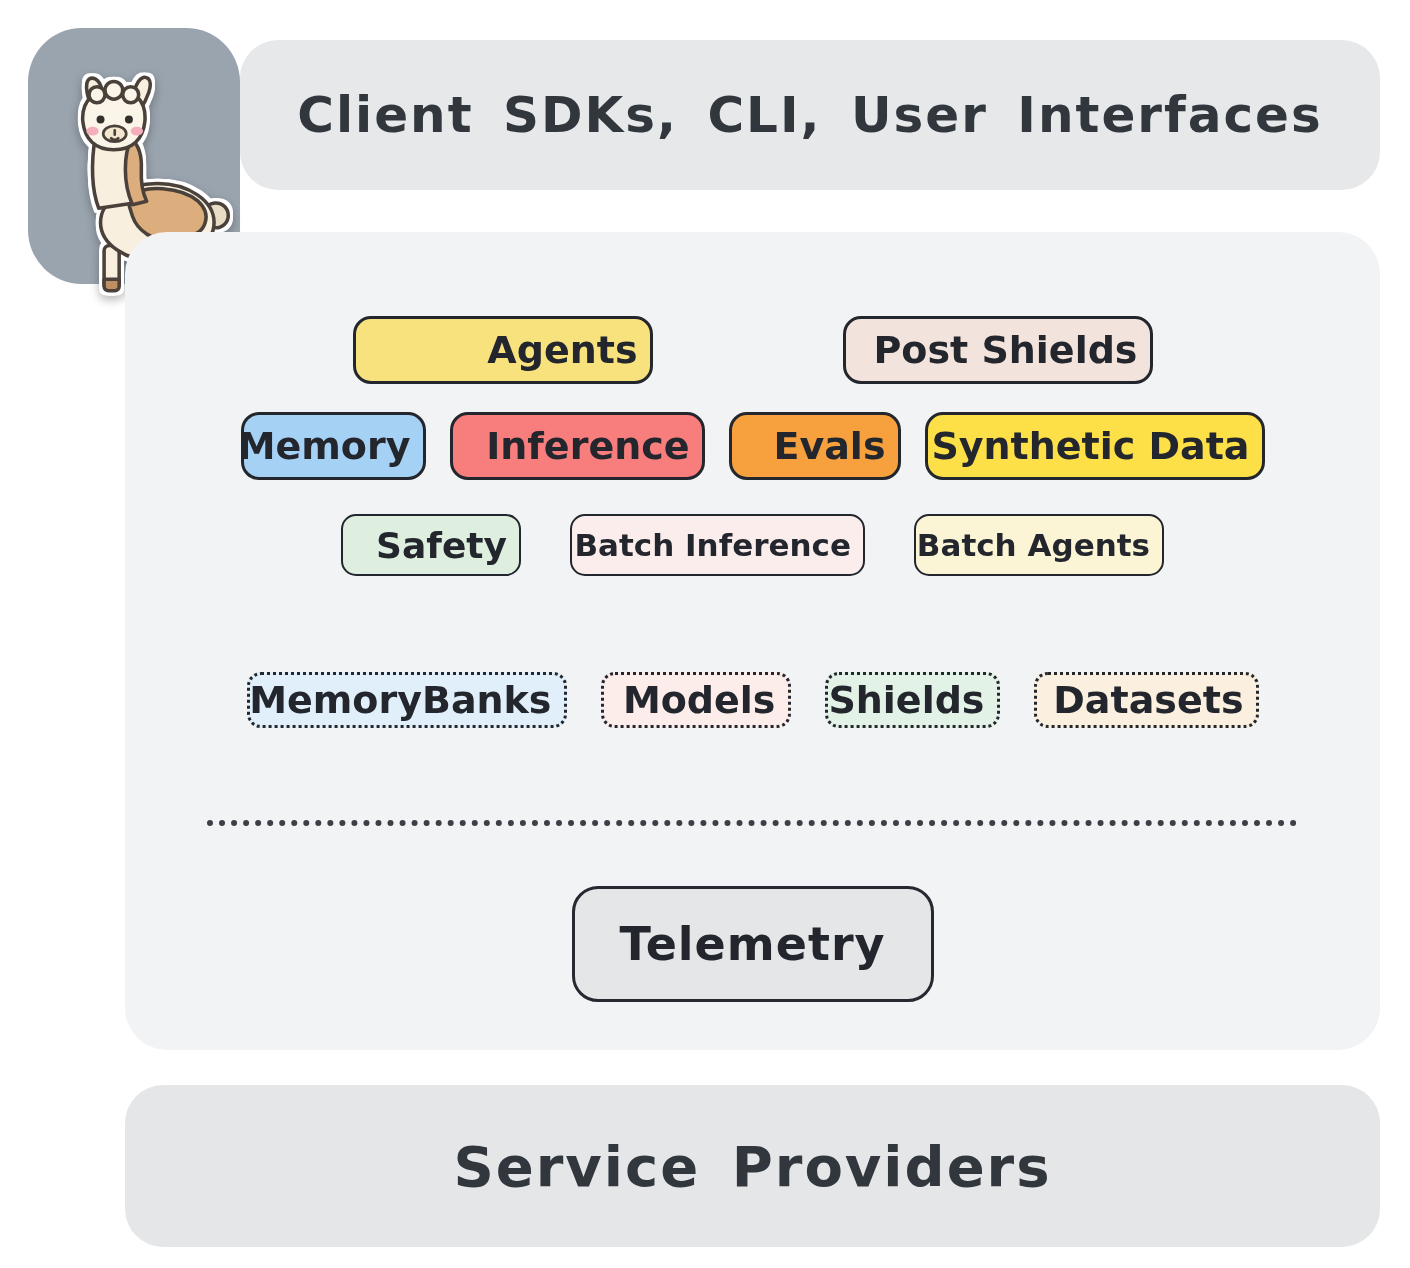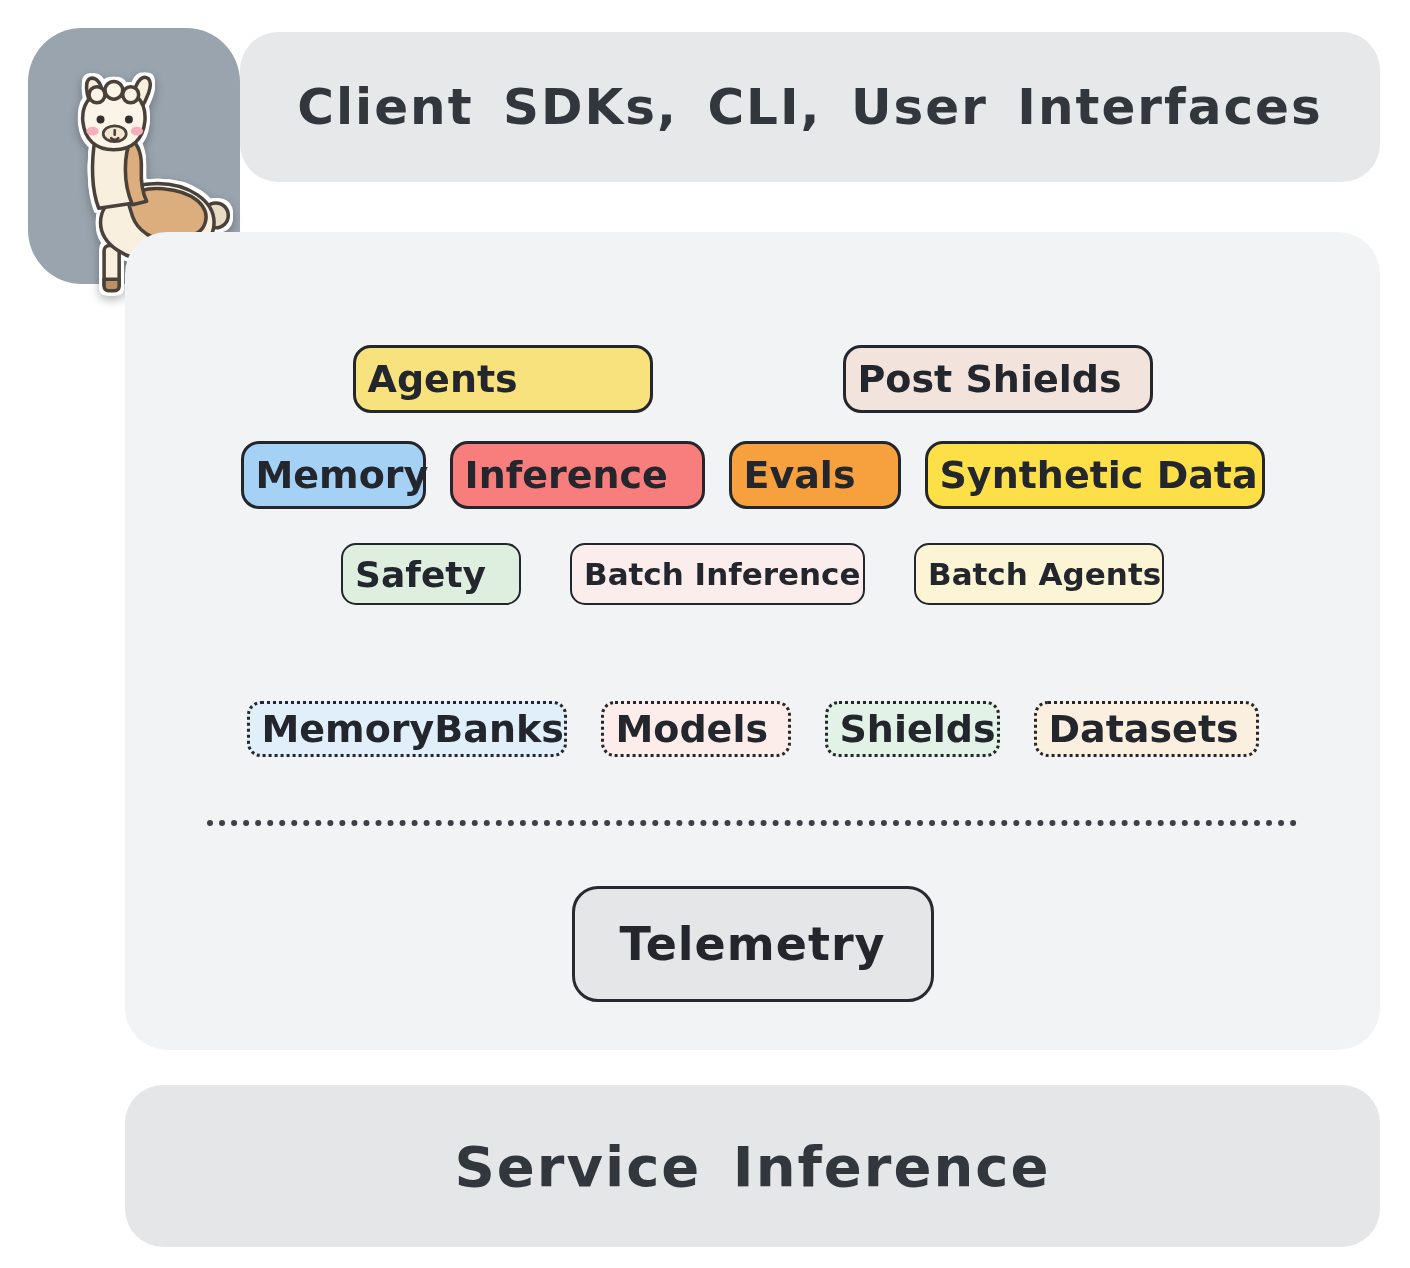--- a/index.html
+++ b/index.html
@@ -18,43 +18,43 @@
   }
   .logo-tile svg {
     position:absolute; left:14px; top:40px; width:204px; height:238px;
     filter: drop-shadow(3px 0 0 #ffffff) drop-shadow(-3px 0 0 #ffffff)
             drop-shadow(0 3px 0 #ffffff) drop-shadow(0 -3px 0 #ffffff)
             drop-shadow(0 4px 5px rgba(0,0,0,.28));
   }
 
   
   .top-banner {
-    position:absolute; left:240px; top:32px; width:1140px; height:150px;
+    position:absolute; left:240px; top:40px; width:1140px; height:150px;
     border-radius:38px; display:flex; align-items:center; justify-content:center;
   }
   .banner-text {
     font-size:50px; font-weight:700; color:#32373d;
     letter-spacing:2px; word-spacing:10px; white-space:nowrap;
   }
 
   
   .stack-panel {
     position:absolute; left:125px; top:232px; width:1255px; height:818px;
     border-radius:42px;
   }
   .row { position:absolute; left:0; right:0; display:flex; justify-content:center; align-items:center; }
   .row1 { top:84px;  gap:190px; }
   .row2 { top:180px; gap:24px; }
   .row3 { top:282px; gap:49px; }
   .row-res { top:440px; gap:34px; }
 
   .pill {
-    display:flex; align-items:center; justify-content:flex-start;
+    display:flex; align-items:center; justify-content:flex-end;
     border:3px solid #23272d; border-radius:18px; height:68px;
-    font-weight:700; color:#23272d; white-space:nowrap; padding:5px 12px;margin-top:29px;
+    font-weight:700; color:#23272d; white-space:nowrap; padding:5px 12px;
   }
   .row1 .pill, .row2 .pill { font-size:38px; }
   .row1 .pill:nth-child(1){ width:300px; }
   .row1 .pill:nth-child(2){ width:310px; }
   .row2 .pill:nth-child(1){ width:185px; }
   .row2 .pill:nth-child(2){ width:255px; }
   .row2 .pill:nth-child(3){ width:172px; }
   .row2 .pill:nth-child(4){ width:340px; }
   .row3 .pill { height:62px; font-size:31px; border-radius:15px; border-width:2.5px; }
   .row3 .pill:nth-child(1){ width:180px; font-size:36px; }
@@ -196,16 +196,16 @@
 
     <div class="divider"></div>
 
     <div class="telemetry" style="background-color: rgb(228, 230, 232);">
       <span>Telemetry</span>
     </div>
 
   </div>
 
   <div class="bottom-banner" style="background-color: rgb(228, 230, 232);">
-    <span class="banner-text">Service Inference</span>
+    <span class="banner-text">Service Providers</span>
   </div>
 
 </div>
 
 </body></html>

